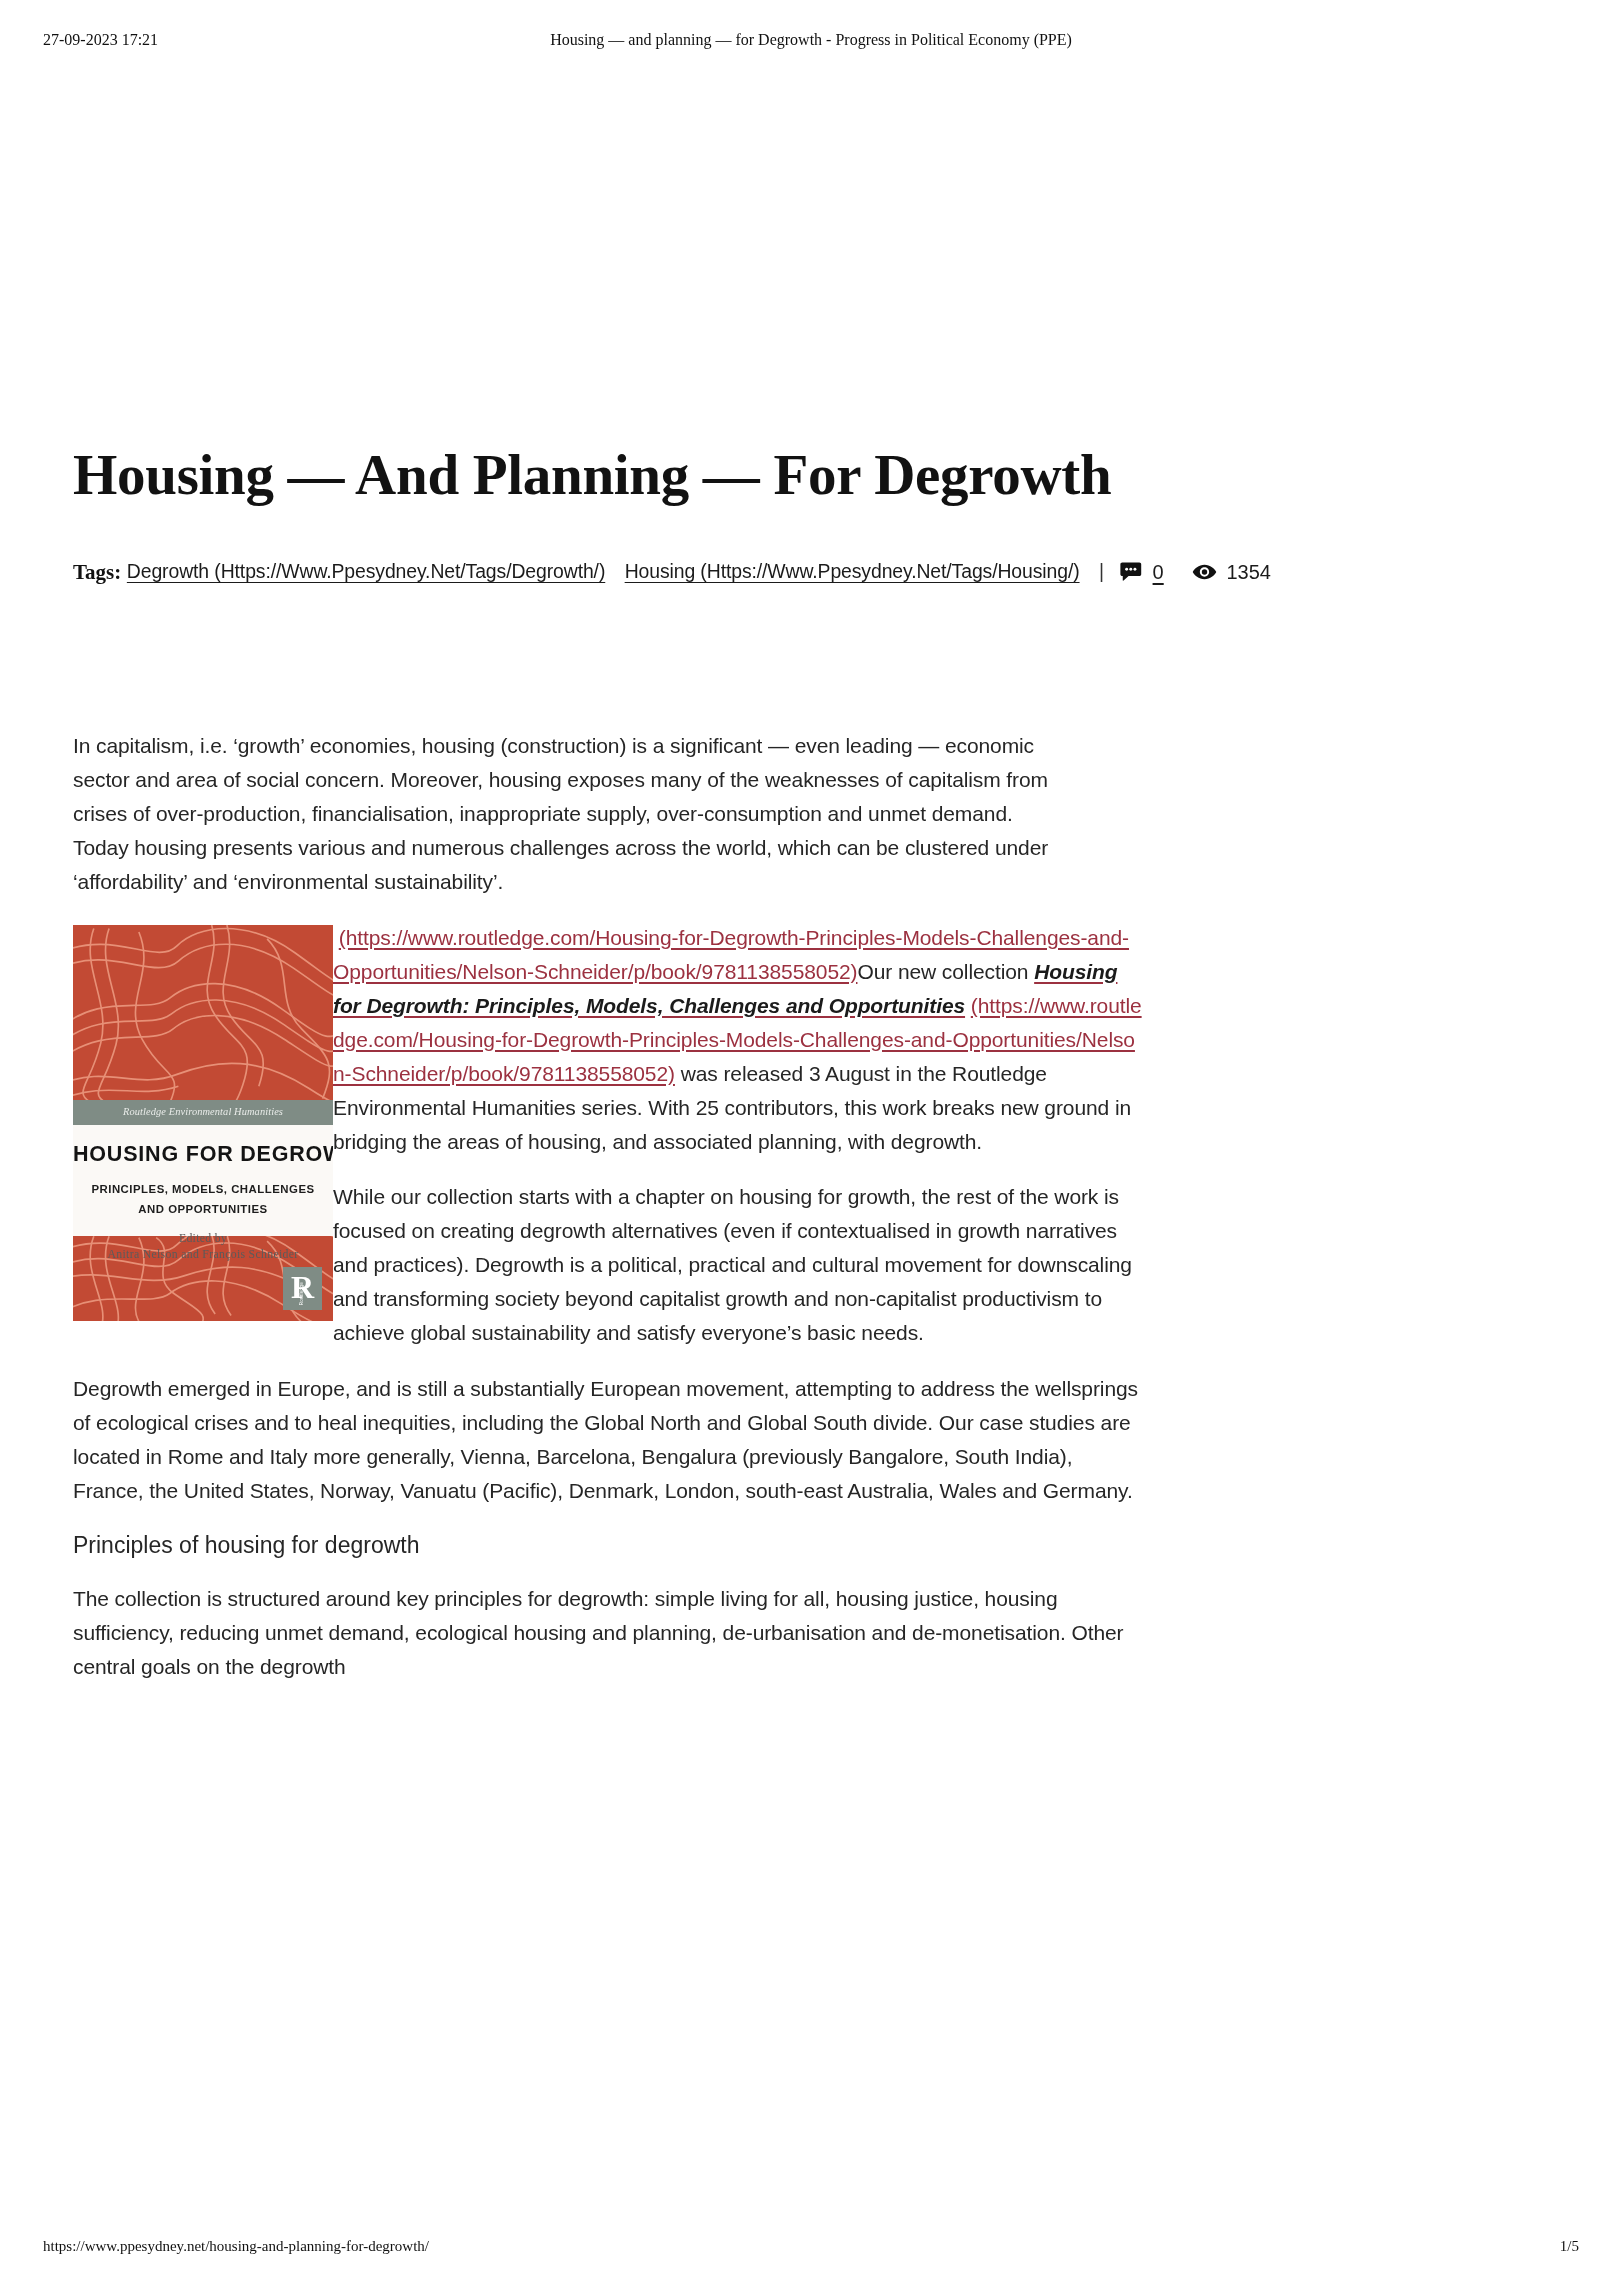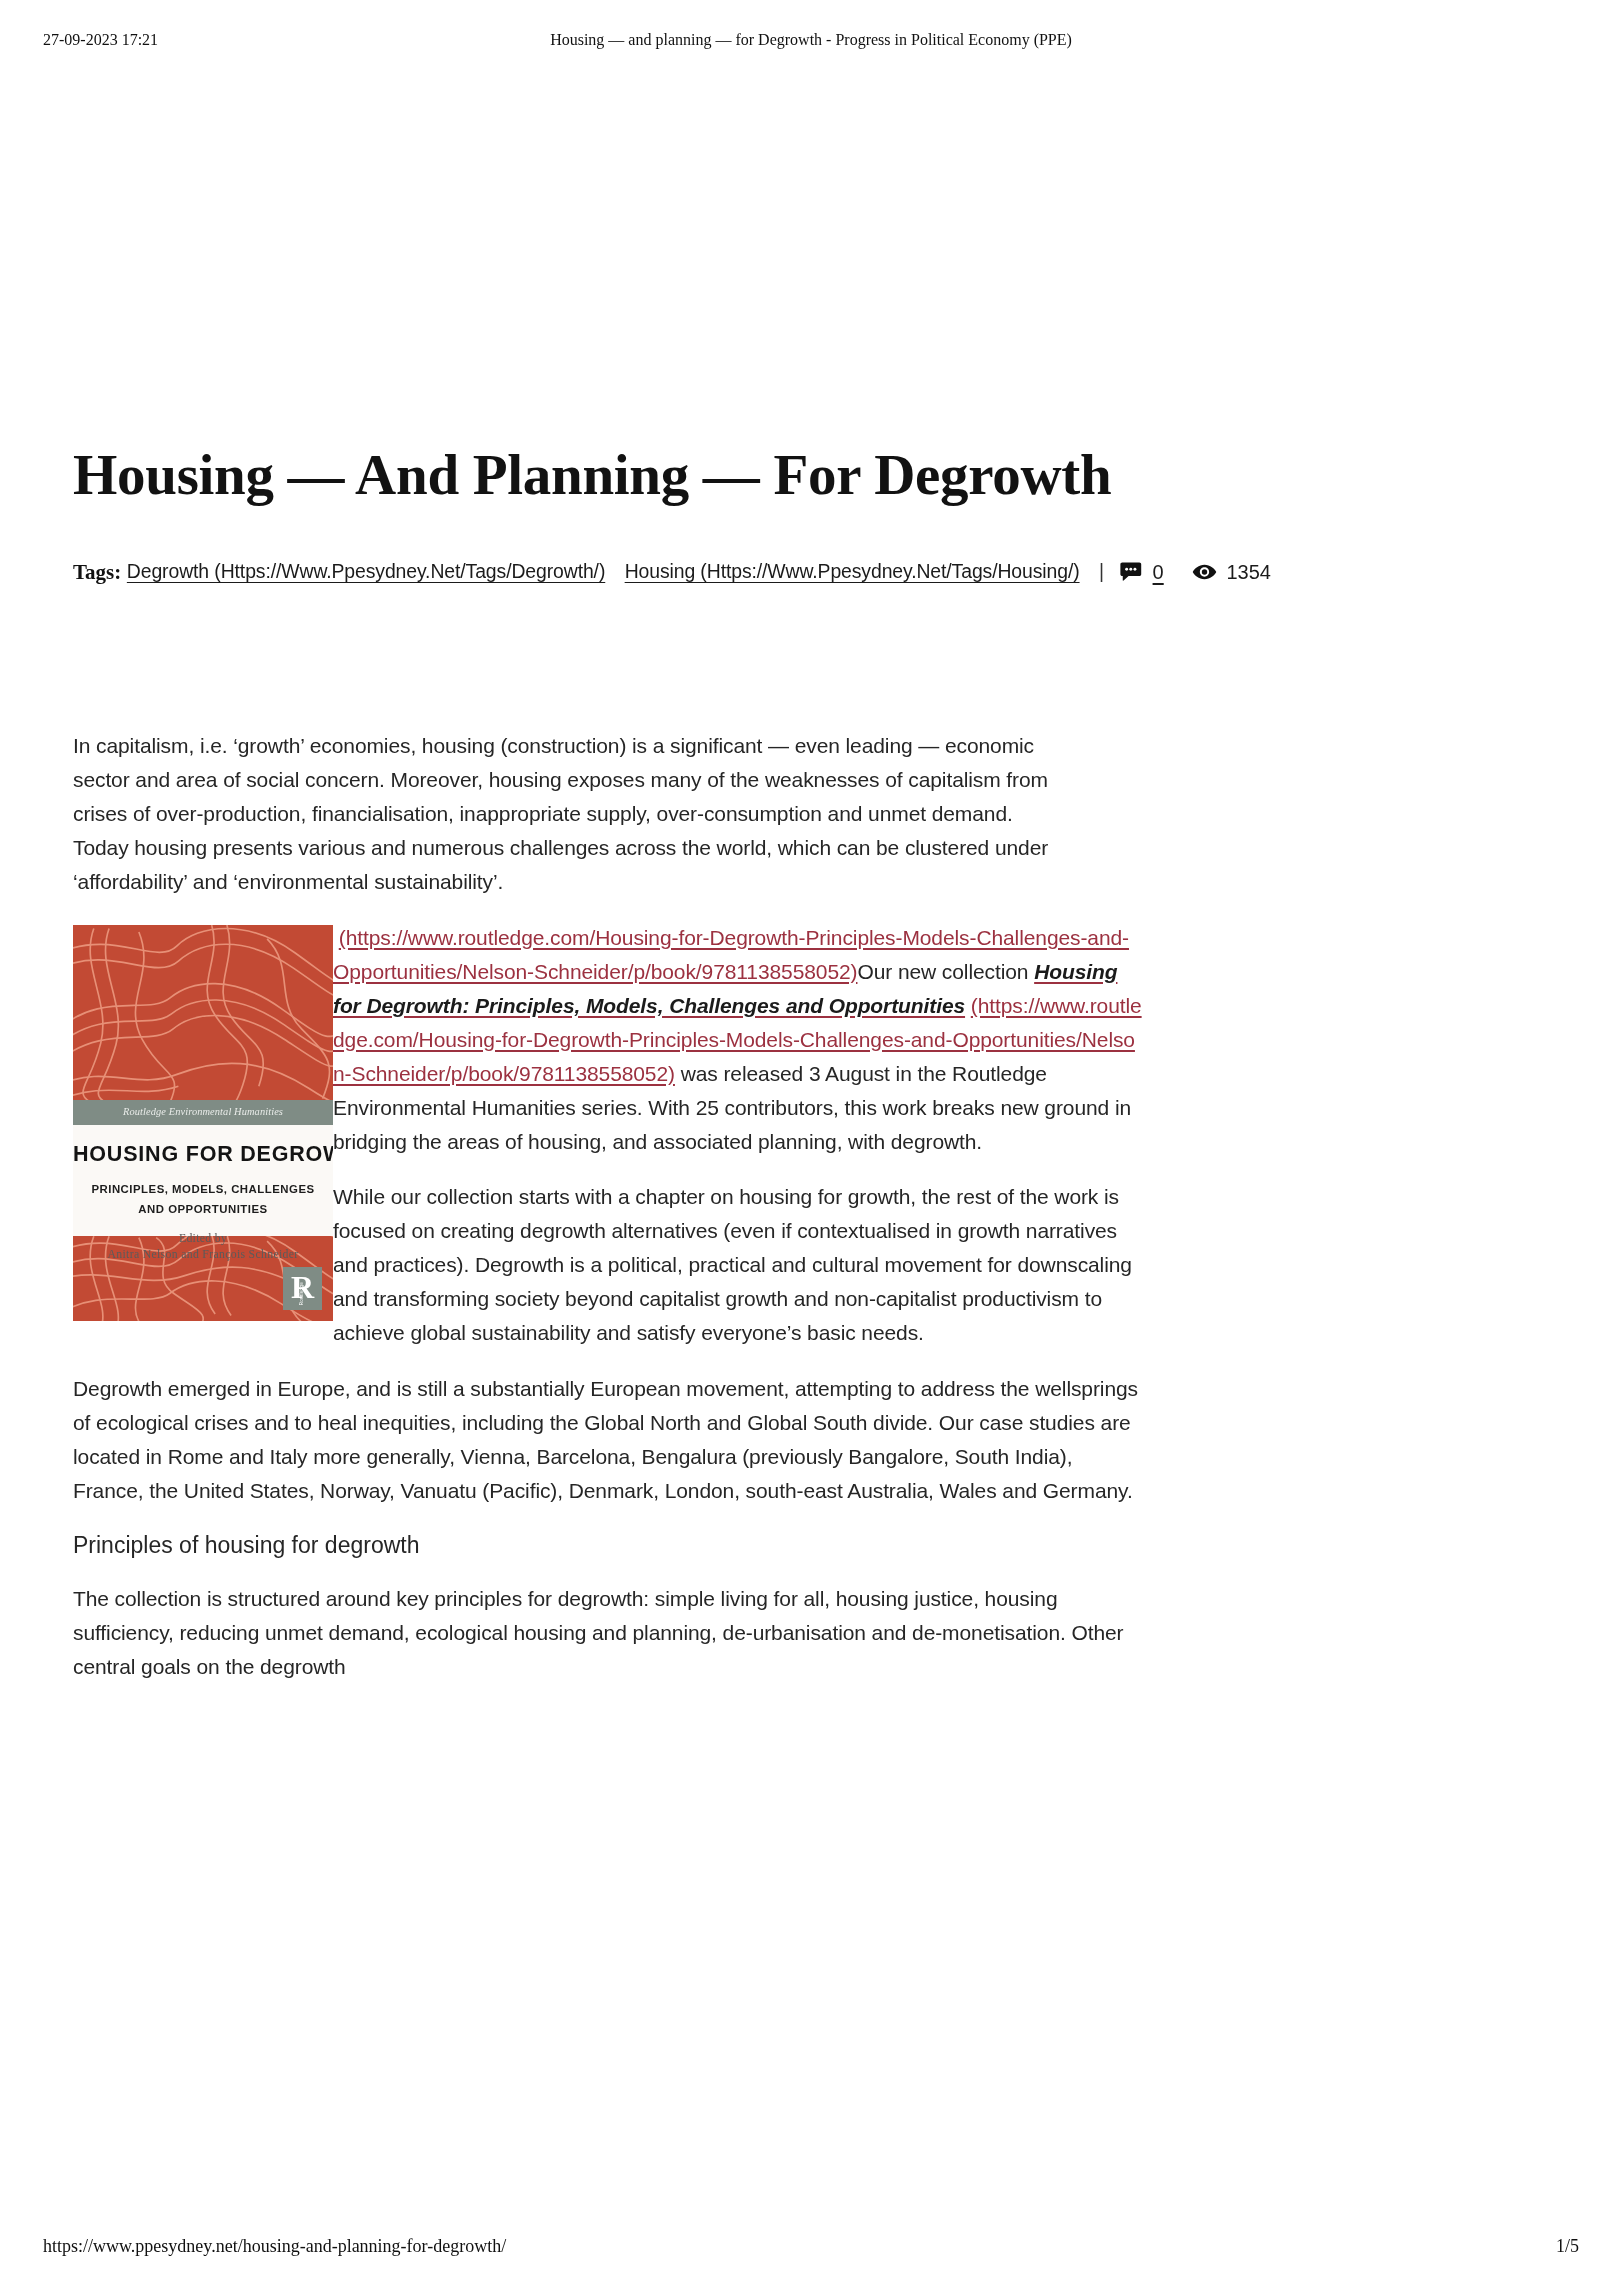--- a/index.html
+++ b/index.html
@@ -40,21 +40,21 @@
     white-space: nowrap;
   }
 
   .print-footer {
     position: absolute;
     top: 2236px;
     left: 0;
     width: 1622px;
     height: 21px;
     font-family: "Liberation Serif", serif;
-    font-size: 18px;
+    font-size: 15px;
     color: #111;
     line-height: 21px;
   }
   .print-footer .pf-left {
     position: absolute;
     left: 43px;
     white-space: nowrap;
   }
   .print-footer .pf-right {
     position: absolute;

